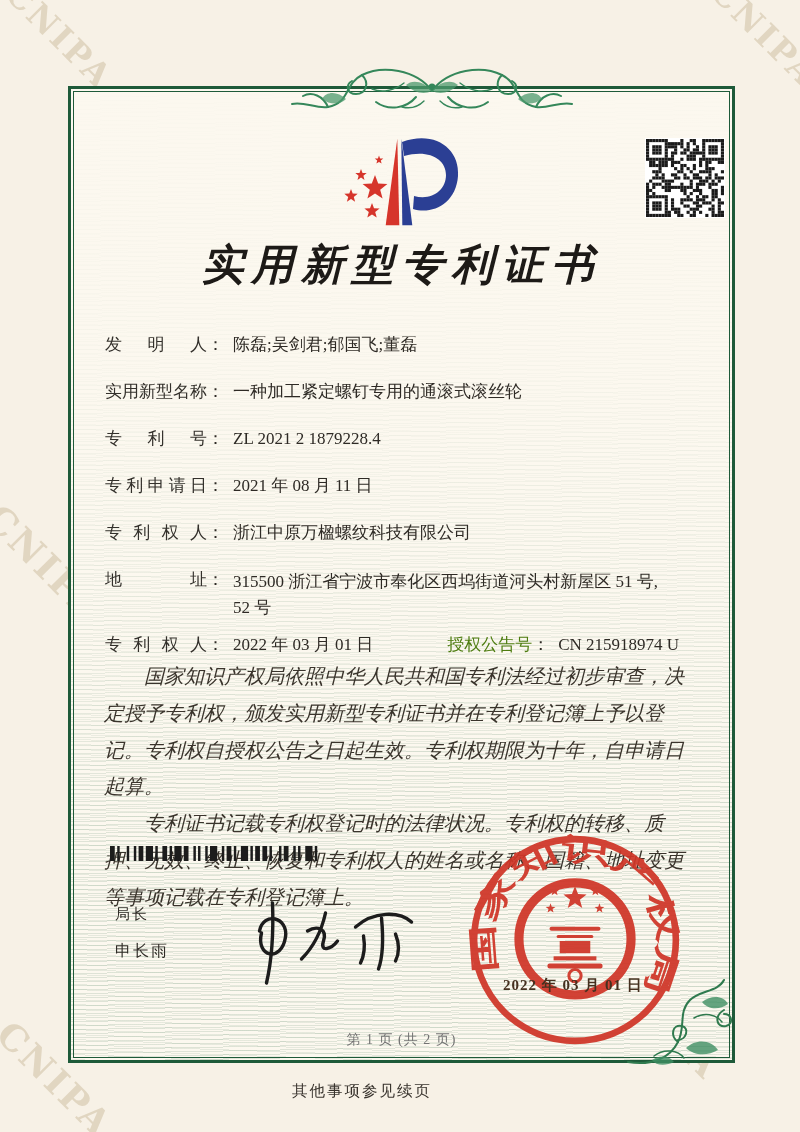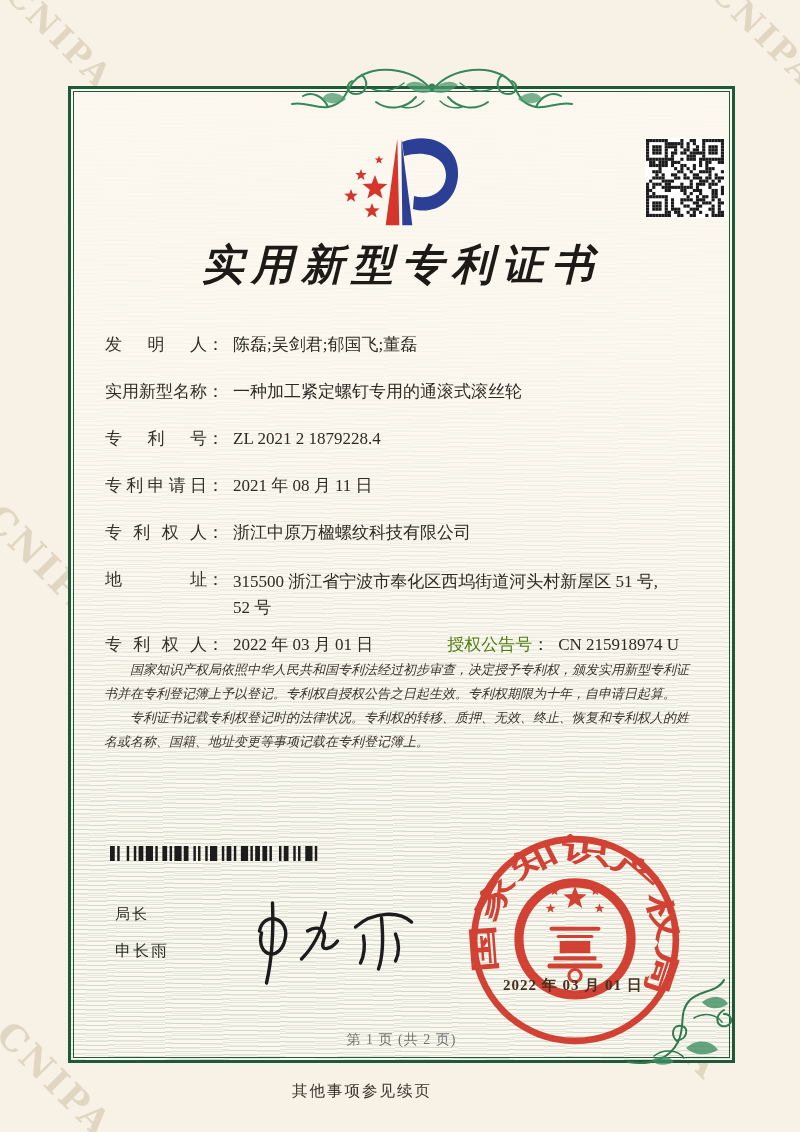--- a/index.html
+++ b/index.html
@@ -60,21 +60,21 @@
   .lbl{display:inline-block;width:102px;text-align:justify;text-align-last:justify;vertical-align:top;color:#33302b;}
   .lbl2{display:inline-block;vertical-align:top;color:#4d7c0f;}
   .colon{display:inline-block;vertical-align:top;}
   .val{display:inline-block;margin-left:9px;vertical-align:top;color:#2e2a25;}
   .val.pre{white-space:pre-line;width:438px;line-height:26px;}
   .grant-no-group{display:inline-block;margin-left:74px;}
 
   
   .body-text{
     position:absolute;left:104px;top:658px;width:597px;z-index:4;
-    font-size:13px;line-height:1.84;color:#3a342c;font-style:italic;
+    font-size:20px;line-height:1.84;color:#3a342c;font-style:italic;
   }
   .body-text p{margin:0;text-indent:2em;}
 
   
   .barcode{position:absolute;left:110px;top:846px;width:212px;height:15px;z-index:4;fill:#1c1c1c;}
   .sig-title{position:absolute;left:115px;top:905px;font-size:15px;letter-spacing:2px;z-index:5;}
   .sig-name{position:absolute;left:115px;top:941px;font-size:16px;letter-spacing:2px;z-index:5;}
   .sig-script{position:absolute;left:232px;top:891px;z-index:5;}
   .seal{position:absolute;left:468px;top:833px;z-index:4;opacity:0.93;}
   .seal-date{

